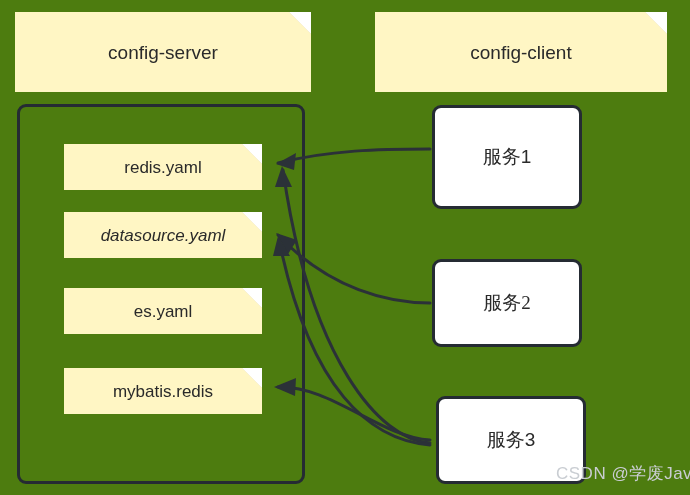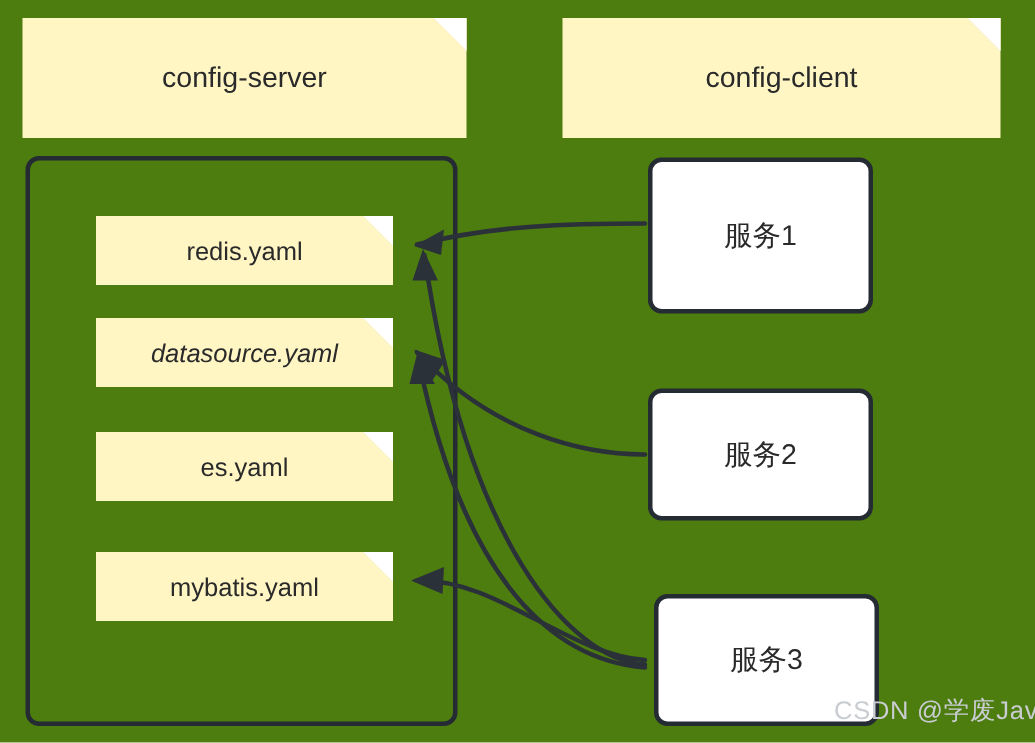--- a/index.html
+++ b/index.html
@@ -134,30 +134,30 @@
     <div class="fold-cut" style="border-right:20px solid #ffffff; border-bottom:20px solid transparent; width:0;height:0;"></div>
   </div>
 
   <div class="note note-small" style="left:64px; top:288px; width:198px; height:46px;">
     <span class="note-label">es.yaml</span>
     <div class="fold-dark" style="border-left:20px solid transparent; border-top:20px solid #e2d08a; width:0;height:0;"></div>
     <div class="fold-cut" style="border-right:20px solid #ffffff; border-bottom:20px solid transparent; width:0;height:0;"></div>
   </div>
 
   <div class="note note-small" style="left:64px; top:368px; width:198px; height:46px;">
-    <span class="note-label">mybatis.yaml</span>
+    <span class="note-label">mybatis.redis</span>
     <div class="fold-dark" style="border-left:20px solid transparent; border-top:20px solid #e2d08a; width:0;height:0;"></div>
     <div class="fold-cut" style="border-right:20px solid #ffffff; border-bottom:20px solid transparent; width:0;height:0;"></div>
   </div>
 
   <div class="svc-box" style="left:432px; top:105px; width:150px; height:104px;">
     <span>服务1</span>
   </div>
 
-  <div class="svc-box" style="left:432px; top:259px; width:150px; height:88px;">
+  <div class="svc-box" style="left:432px; top:259px; width:150px; height:88px;font-family:Liberation Serif, serif;">
     <span>服务2</span>
   </div>
 
   <div class="svc-box" style="left:436px; top:396px; width:150px; height:88px;">
     <span>服务3</span>
   </div>
 
   <svg id="wires" viewBox="0 0 690 495">
 
     <g>

